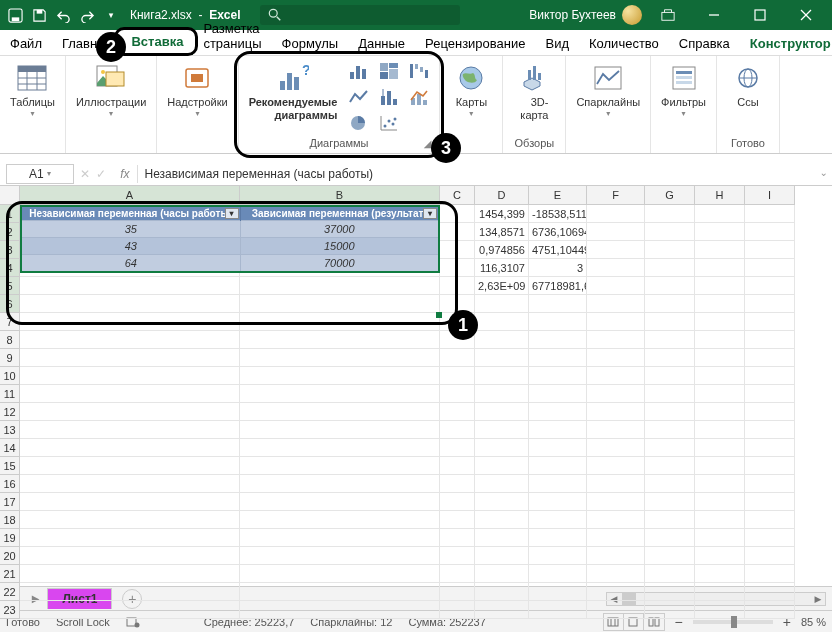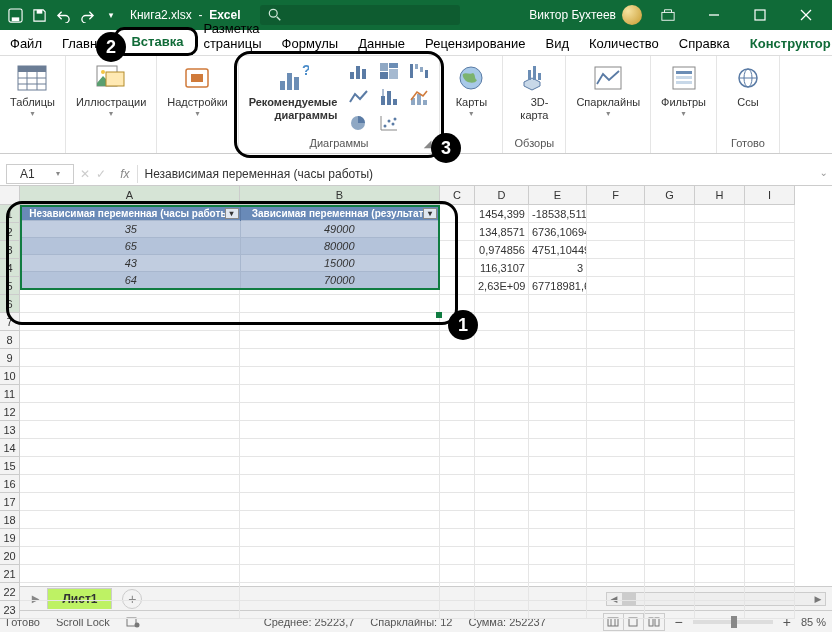--- a/index.html
+++ b/index.html
@@ -29,21 +29,21 @@
   .rbtn { display: flex; flex-direction: column; align-items: center; padding: 2px 4px; min-width: 50px; }
   .rbtn .ico { width: 32px; height: 32px; display:flex; align-items:center; justify-content:center; }
   .rbtn .lbl { font-size: 11px; color: #333; text-align: right; line-height: 1.15; margin-top: 2px; }
   .chartgrid { display: grid; grid-template-columns: repeat(3, 28px); grid-template-rows: repeat(3, 24px); gap: 2px; align-content: start; margin-left: 2px; }
   .chartgrid .ci { width: 28px; height: 22px; display:flex; align-items:center; justify-content:center; }
   .dialog-launcher { align-self: flex-end; font-size: 10px; color: #888; padding: 0 2px 2px 0; margin-top: -14px; }
 
   .annotation-box { position: absolute; border: 3px solid #000; border-radius: 16px; pointer-events: none; z-index: 50; }
 
   .namebox-row { height: 24px; display: flex; align-items: center; border-bottom: 1px solid #ccc; margin-top: 8px; }
-  .namebox { width: 68px; border: 1px solid #ccc; margin-left: 6px; font-size: 12px; padding: 2px 13px; display:flex; justify-content:space-between; align-items:center;}
+  .namebox { width: 68px; border: 1px solid #ccc; margin-left: 6px; font-size: 12px; padding: 2px 22px; display:flex; justify-content:space-between; align-items:center;}
   .fx-sym { margin: 0 8px; color: #888; font-style: italic; }
   .fx-bar { flex: 1; border-left: 1px solid #ddd; padding: 2px 6px; font-size: 12px; overflow: hidden; white-space: nowrap; text-overflow: ellipsis; position: relative;}
   .fx-expand { position:absolute; right:4px; top:2px; color:#999; font-size:10px;}
 
   .grid-area { position: relative; height: 400px; }
   .col-headers { display: flex; height: 19px; }
   .row-header-spacer { width: 20px; background: #f3f3f3; border-right: 1px solid #ccc; border-bottom: 1px solid #ccc; }
   .col-h { background: #f3f3f3; border-right: 1px solid #ccc; border-bottom: 1px solid #ccc; text-align: center; font-size: 11px; color: #333; }
   .grid-body { display: flex; }
   .row-headers { display: flex; flex-direction: column; }
@@ -56,21 +56,21 @@
   .blue-table th { background: #698ab8; color: #fff; font-weight: 600; font-size: 10px; padding: 1px 2px; text-align: center; border-right: 1px solid #5a79a5; position: relative; }
   .blue-table td { background: #c1cde0; text-align: center; font-size: 11px; border: 1px solid #a8b7ce; font-style: italic; height: 17px; }
   .blue-table tr:nth-child(even) td { background: #b4c3da; }
   .blue-table .dd { position:absolute; right:1px; top:1px; bottom:1px; width:14px; background:#e0e7f0; border:1px solid #888; font-size:8px; display:flex; align-items:center; justify-content:center; color:#333;}
   .sel-handle { position:absolute; right:-4px; bottom:-4px; width:6px; height:6px; background:#107c41; }
 
   .callout-num { width: 30px; height: 30px; border-radius: 50%; background: #000; color: #fff; font-weight: bold; font-size: 18px; display: flex; align-items: center; justify-content: center; position: absolute; z-index: 60; }
 
   .sheet-tabs { height: 24px; border-top: 1px solid #ccc; display: flex; align-items: center; background: #f3f3f3; }
   .sheet-tabs .nav { padding: 0 8px; color: #888; font-size: 10px; }
-  .sheet-tab { background: #bef264; border: 1px solid #ccc; border-bottom: none; padding: 3px 14px; font-size: 12px; font-weight: 600; }
+  .sheet-tab { background: #d946ef; border: 1px solid #ccc; border-bottom: none; padding: 3px 14px; font-size: 12px; font-weight: 600; }
   .sheet-add { width: 20px; height: 20px; border: 1px solid #ccc; border-radius: 50%; margin-left: 10px; display: flex; align-items: center; justify-content: center; font-size: 14px; color: #888; }
   .sheet-scroll { margin-left: auto; display:flex; align-items:center; gap:2px; padding-right:6px;}
   .hscroll { width:220px; height:14px; background:#eee; border:1px solid #ccc; display:flex; align-items:center;}
   .hscroll .thumb{ width:14px; height:12px; background:#ccc; margin-left:1px;}
   .hscroll .arrow{ width:14px; text-align:center; color:#777; font-size:9px;}
 
   .statusbar { height: 22px; background: #f3f3f3; border-top: 1px solid #ccc; display: flex; align-items: center; font-size: 11px; color: #555; padding: 0 6px; gap: 16px; }
   .statusbar .right { margin-left: auto; display: flex; align-items: center; gap: 10px; }
   .view-btns { display: flex; border: 1px solid #ccc; }
   .view-btns div { width: 20px; height: 16px; border-right: 1px solid #ccc; display:flex; align-items:center; justify-content:center;}
@@ -430,25 +430,21 @@
           </th>
           <th style="width:199px;">
             <span>Зависимая переменная (результат)</span>
             <span class="dd">▾</span>
           </th>
         </tr>
         </tbody>
           <tbody id="table-rows">
             <tr>
               <td>35</td>
-              <td>49000</td>
-            </tr>
-            <tr>
-              <td>65</td>
-              <td>80000</td>
+              <td>37000</td>
             </tr>
             <tr>
               <td>43</td>
               <td>15000</td>
             </tr>
             <tr>
               <td>64</td>
               <td>70000</td>
             </tr>
           </tbody>
@@ -733,21 +729,21 @@
 
 <div class="statusbar">
   <span>Готово</span>
   <span>Scroll Lock</span>
   <span>
       <svg width="14" height="12" viewBox="0 0 14 12">
         <rect x="1" y="2" width="9" height="8" fill="none" stroke="#777"></rect>
         <circle cx="11" cy="9" r="2.5" fill="#777"></circle>
       </svg>
     </span>
-  <span style="margin-left:60px;padding-left:48px;"><span>Среднее:</span> <span>25223,7</span></span>
+  <span style="padding-left:48px;"><span>Среднее:</span> <span>25223,7</span></span>
   <span><span>Спарклайны:</span> <span>12</span></span>
   <span><span>Сумма:</span> <span>252237</span></span>
   <div class="right">
     <div class="view-btns">
       <div>
           <svg width="12" height="10">
             <rect x="1" y="1" width="10" height="8" fill="none" stroke="#777"></rect>
             <line x1="4" y1="1" x2="4" y2="9" stroke="#777"></line>
             <line x1="8" y1="1" x2="8" y2="9" stroke="#777"></line>
           </svg>

